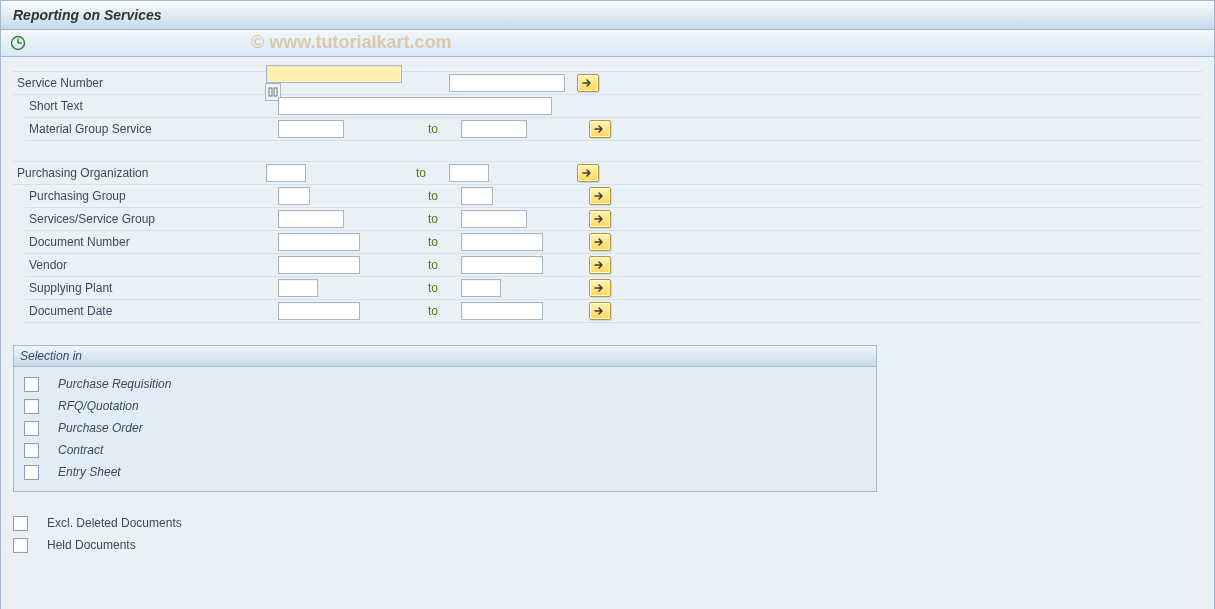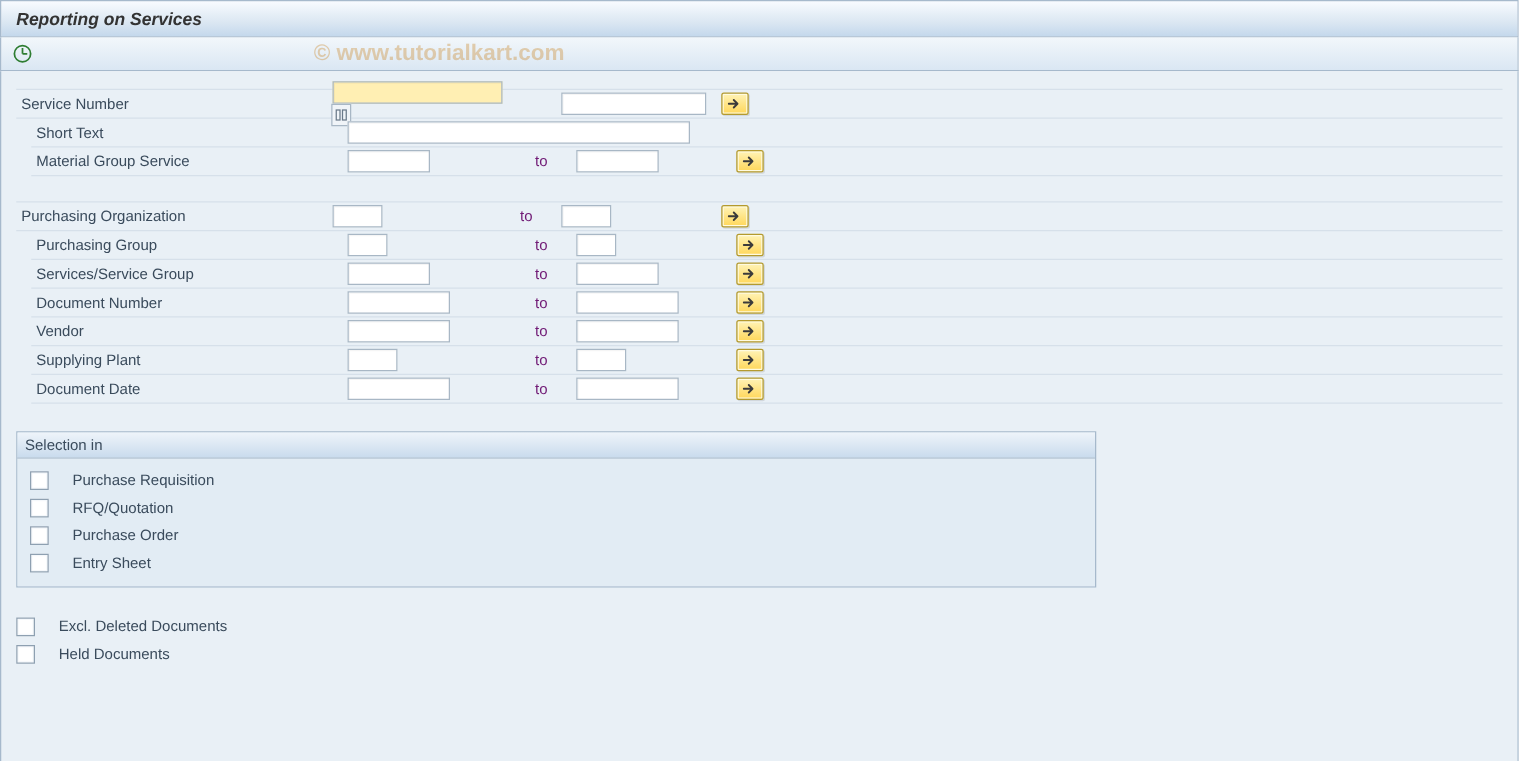--- a/index.html
+++ b/index.html
@@ -24,21 +24,21 @@
   }
   .watermark{position:absolute;left:250px;top:2px;font-size:18px;color:rgba(200,130,30,0.35);font-weight:bold;}
   .workarea{
     border:1px solid #a6b9cc;border-top:none;background:#e9f0f6;
     padding:14px 12px 30px 12px;min-height:540px;position:relative;
   }
   .row{display:flex;align-items:center;height:22px;border-top:1px solid #d6e0ea;border-bottom:1px solid #d6e0ea;position:relative;}
   .row + .row {border-top:none;margin-left:12px;}
   .row .label{width:245px;padding:0 4px;color:#3a4b5c;}
   .row .col-from{width:150px;text-align:left;}
-  .row .col-to-lbl{width:33px;text-align:left;color:#701a75;font-size:12px;}
+  .row .col-to-lbl{width:33px;text-align:left;color:#4d7c0f;font-size:12px;}
   .row .col-to{width:120px;text-align:left;}
   .row .col-more{margin-left:8px;}
   .gap{height:20px;}
   input.sap-in{
     height:16px;border:1px solid #a8b7c5;background:#fff;font-size:12px;padding:0 2px;
     box-shadow:inset 1px 1px 0 rgba(0,0,0,.04);
   }
   input.w-full{width:130px;}
   input.w-wide{width:268px;}
   input.w-sm{width:34px;}
@@ -50,21 +50,21 @@
     align-items:center;justify-content:center;vertical-align:top;
   }
   .f4 svg{width:10px;height:10px;}
   .more-btn{
     width:20px;height:16px;border:1px solid #b49a2e;background:linear-gradient(#fff3b6,#ffd75a);
     display:inline-flex;align-items:center;justify-content:center;border-radius:2px;
     box-shadow:inset 0 0 0 1px #fffbe0,1px 1px 0 rgba(0,0,0,.1);
   }
   .more-btn svg{width:12px;height:10px;}
   
-  .groupbox{margin-top:22px;width:862px;border:1px solid #a6b9cc;}
+  .groupbox{margin-top:22px;width:862px;border:1px solid #a6b9cc;font-style:italic;}
   .groupbox .gb-header{
     height:20px;background:linear-gradient(#eef4fa,#c9dbed);border-bottom:1px solid #a6b9cc;
     padding:0 6px;display:flex;align-items:center;color:#3a4b5c;
   }
   .groupbox .gb-body{background:#e2ecf4;padding:6px 10px 8px 10px;}
   .chk-line{display:flex;align-items:center;height:22px;gap:19px;}
   .chk{
     width:13px;height:13px;border:1px solid #8ea0b1;background:#fff;display:inline-block;
     box-shadow:inset 0 0 0 1px #f5f8fb;
   }
@@ -246,20 +246,24 @@
       <div class="chk-line">
         <span class="chk"></span>
         <span class="chk-label">RFQ/Quotation</span>
       </div>
       <div class="chk-line">
         <span class="chk"></span>
         <span class="chk-label">Purchase Order</span>
       </div>
       <div class="chk-line">
         <span class="chk"></span>
+        <span class="chk-label">Contract</span>
+      </div>
+      <div class="chk-line">
+        <span class="chk"></span>
         <span class="chk-label">Entry Sheet</span>
       </div>
     </div>
   </div>
 
   <div class="more-checks">
     <div class="chk-line noborder">
       <span class="chk"></span>
       <span class="chk-label">Excl. Deleted Documents</span>
     </div>

